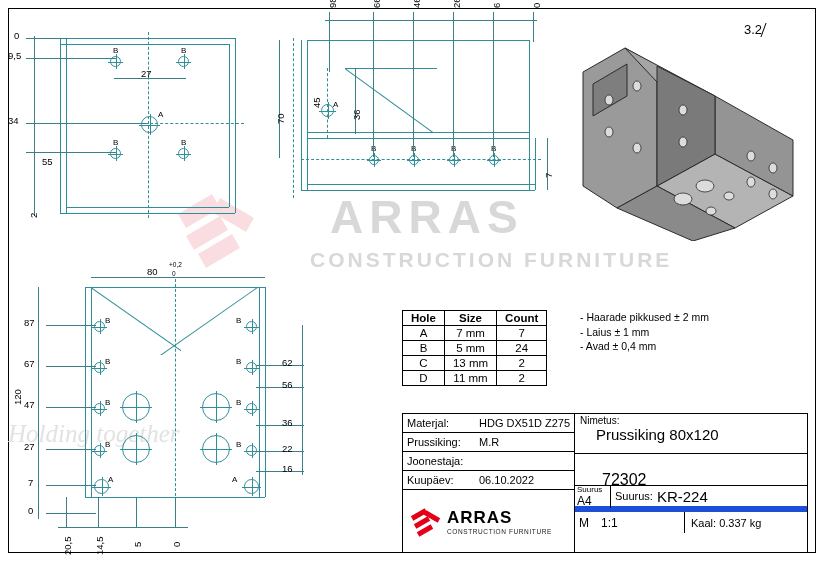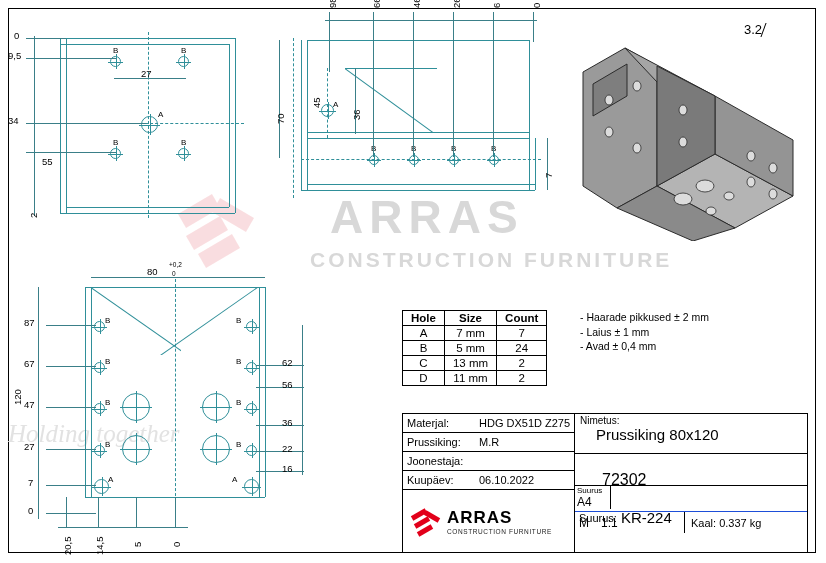--- a/index.html
+++ b/index.html
@@ -42,21 +42,21 @@
   .tb-left{position:absolute;left:0;top:0;width:172px;height:100%;border-right:1px solid #000;box-sizing:border-box;}
   .tb-row{height:19px;border-bottom:1px solid #000;box-sizing:border-box;display:flex;align-items:center;padding-left:4px;}
   .tb-row .k{width:72px;}
   .tb-logo{height:62px;display:flex;align-items:center;gap:6px;padding-left:8px;}
   .tb-right{position:absolute;left:172px;top:0;right:0;height:100%;}
   .r1{height:40px;border-bottom:1px solid #000;box-sizing:border-box;padding:1px 5px;}
   .r1 .small{font-size:10px;}
   .r1 .big{font-size:15px;padding-left:16px;}
   .r2{height:32px;border-bottom:1px solid #000;box-sizing:border-box;padding:1px 5px;}
   .r2 .big{font-size:16px;padding-left:22px;margin-top:16px;}
-  .r3{height:26px;border-bottom:1px solid #1d4ed8;box-sizing:border-box;display:flex;align-items:flex-start;flex-direction:column;}
+  .r3{height:26px;border-bottom:6px solid #1d4ed8;box-sizing:border-box;display:flex;align-items:center;}
   .r3 .c1{width:36px;border-right:1px solid #000;box-sizing:border-box;font-size:8px;padding-left:2px;display:flex;flex-direction:column;justify-content:center;}
   .r3 .c1 b{font-size:12px;font-weight:normal;}
   .r3 .c2{flex:1;display:flex;align-items:center;padding-left:4px;font-size:11px;}
   .r3 .c2 .v{font-size:15px;padding-left:4px;}
   .r4{height:20px;border-bottom:1px solid #000;box-sizing:border-box;display:flex;align-items:center;padding-left:4px;font-size:11px;}
   .r5{height:21px;display:flex;align-items:stretch;}
   .r5 .c1{width:110px;border-right:1px solid #000;box-sizing:border-box;display:flex;align-items:center;padding-left:4px;font-size:12px;gap:12px;}
   .r5 .c2{flex:1;display:flex;align-items:center;padding-left:6px;font-size:11px;}
 
   .logo-sq{display:inline-block;width:30px;height:30px;position:relative;}

